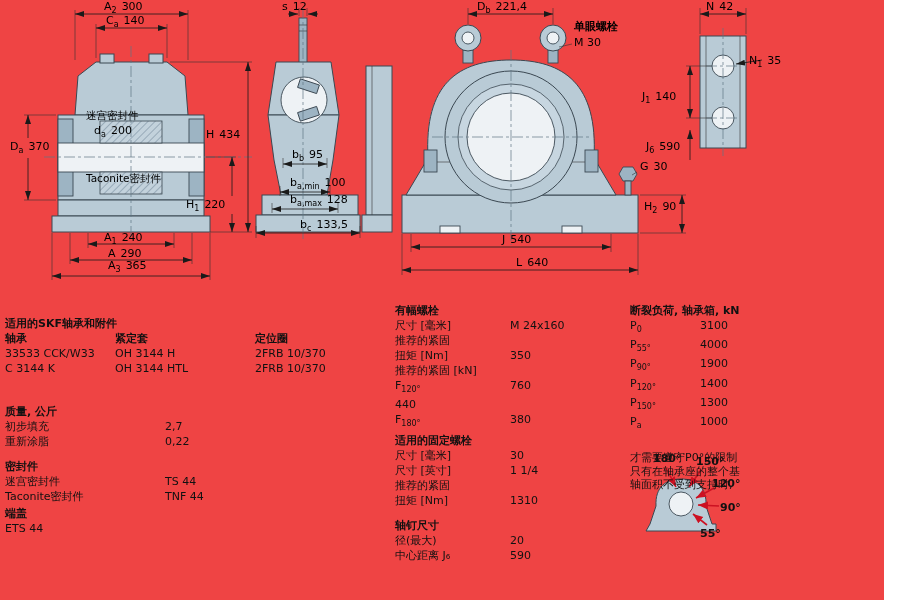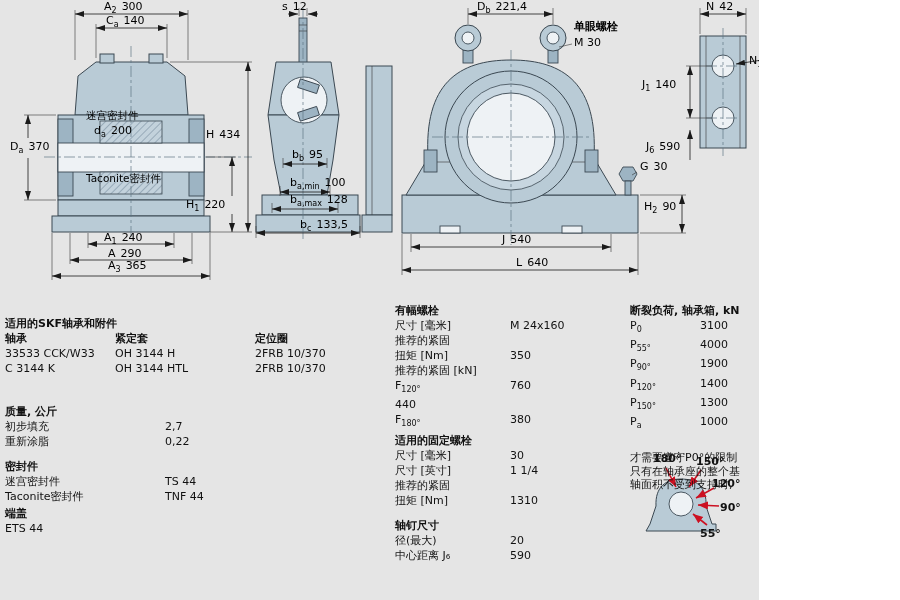--- a/index.html
+++ b/index.html
@@ -1,18 +1,18 @@
 <!DOCTYPE html>
 <html><head>
 <meta charset="utf-8">
 <style>
   *{margin:0;padding:0;box-sizing:border-box}
   html,body{background:#fff}
   body{font-family:"DejaVu Sans","Liberation Sans",sans-serif;color:#111}
-  #page{position:relative;width:759px;height:600px;background:#e5e5e5;overflow:hidden}
+  #page{position:relative;width:884px;height:600px;background:#ef4444;overflow:hidden}
   #gfx{position:absolute;left:0;top:0}
   .f{fill:#b9cbd6;stroke:#3b4852;stroke-width:1}
   .f2{fill:#9db4c3;stroke:#3b4852;stroke-width:.9}
   .w{fill:#eef2f5;stroke:#3b4852;stroke-width:.9}
   .dl{stroke:#1a1a1a;stroke-width:.8}
   .el{stroke:#333;stroke-width:.6}
   .cl{stroke:#607585;stroke-width:.7;stroke-dasharray:11 3 3 3}
   .rl{stroke:#cc1122;stroke-width:1.6}
   .dim{position:absolute;font-size:11px;line-height:12px;white-space:nowrap;color:#000}
   .dim sub{font-size:8px}
@@ -216,21 +216,21 @@
 <span class="dim" style="left:477px;top:1px"><span>D</span><sub>b</sub><span class="v">221,4</span></span>
 <span class="dim b" style="left:574px;top:21px">单眼螺栓</span>
 <span class="dim" style="left:574px;top:37px">M 30</span>
 <span class="dim" style="left:640px;top:161px"><span>G</span><sub></sub><span class="v">30</span></span>
 <span class="dim" style="left:644px;top:201px"><span>H</span><sub>2</sub><span class="v">90</span></span>
 <span class="dim" style="left:502px;top:234px"><span>J</span><sub></sub><span class="v">540</span></span>
 <span class="dim" style="left:516px;top:257px"><span>L</span><sub></sub><span class="v">640</span></span>
 
 <span class="dim" style="left:706px;top:1px"><span>N</span><sub></sub><span class="v">42</span></span>
 <span class="dim" style="left:749px;top:55px"><span>N</span><sub>1</sub><span class="v">35</span></span>
-<span class="dim" style="left:642px;top:79px"><span>J</span><sub>1</sub><span class="v">140</span></span>
+<span class="dim" style="left:642px;top:91px"><span>J</span><sub>1</sub><span class="v">140</span></span>
 <span class="dim" style="left:646px;top:141px"><span>J</span><sub>6</sub><span class="v">590</span></span>
 
 <span class="anglbl" style="left:653px;top:453px">180°</span>
 <span class="anglbl" style="left:696px;top:456px">150°</span>
 <span class="anglbl" style="left:712px;top:478px">120°</span>
 <span class="anglbl" style="left:720px;top:502px">90°</span>
 <span class="anglbl" style="left:700px;top:528px">55°</span>
 
 <div class="blk left" style="left:5px;top:316px;width:365px">
   <div class="h">适用的SKF轴承和附件</div>

